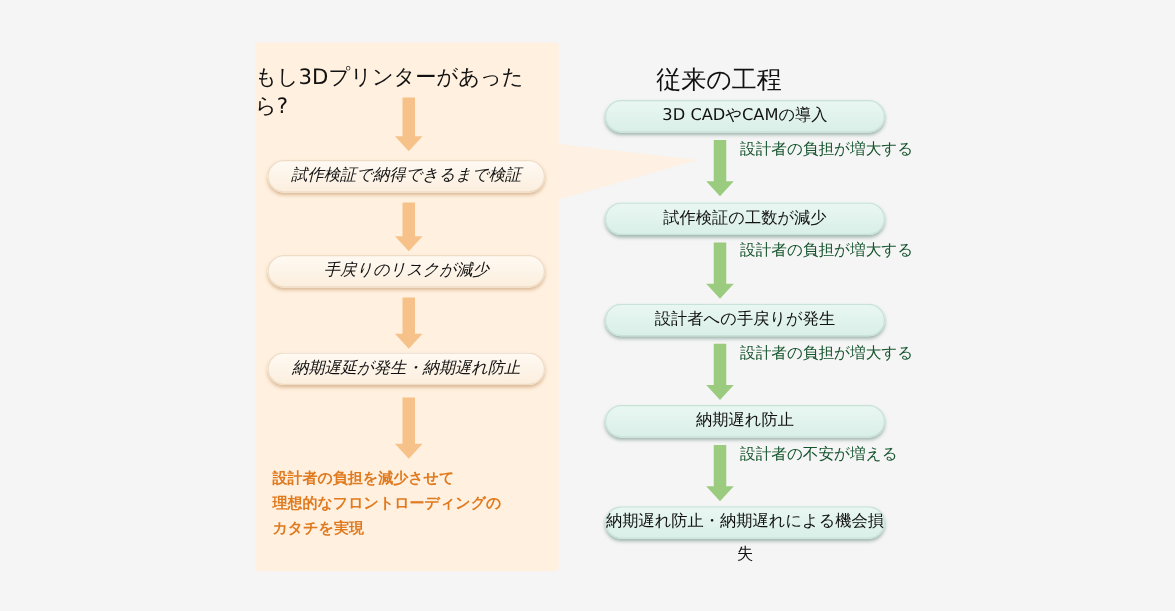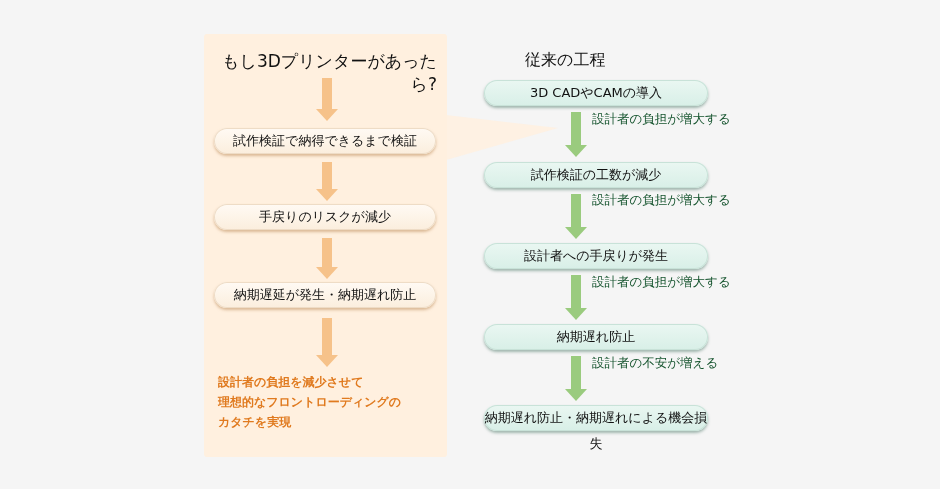--- a/index.html
+++ b/index.html
@@ -8,41 +8,41 @@
     font-family:"DejaVu Sans","Liberation Sans",sans-serif; color:#222;
   }
   .panel {
     position:absolute; left:204px; top:34px; width:243px; height:423px;
     background:#fff0df; border-radius:3px;
   }
   .pointer {
     position:absolute; left:446px; top:105px; width:112px; height:60px;
   }
   .panel-title {
-    position:absolute; left:204px; top:50px; width:233px; text-align:right;
+    position:absolute; left:204px; top:50px; width:233px; text-align:left;
     font-size:17px; color:#111;
   }
   .pill-o {
     position:absolute; left:214px; width:222px; height:26px; border-radius:13px;
     background:linear-gradient(#fffaf4,#fbeedd);
     box-shadow:0 2px 3px rgba(190,140,90,.55), inset 0 0 0 1px #eedcc6;
-    font-size:13px; line-height:26px; text-align:center; color:#111;
+    font-size:13px; line-height:26px; text-align:center; color:#111;font-style:italic;
   }
   .arrow-o {
     position:absolute; left:316px; width:22px;
   }
   .arrow-o .shaft { position:absolute; left:6px; top:0; width:10px; background:#f6c28a; }
   .arrow-o .head { position:absolute; left:0; width:0; height:0;
     border-left:11px solid transparent; border-right:11px solid transparent; border-top:12px solid #f6c28a; }
   .result {
     position:absolute; left:218px; top:372px; width:225px;
     font-size:12px; line-height:20px; color:#e07a1f; font-weight:bold; white-space:pre-line;
   }
   .right-title {
-    position:absolute; left:525px; top:50px; font-size:16px; color:#111;
+    position:absolute; left:525px; top:50px; font-size:20px; color:#111;
   }
   .pill-g {
     position:absolute; left:484px; width:224px; height:26px; border-radius:13px;
     background:linear-gradient(#eaf7f2,#d8efe7);
     box-shadow:0 2px 3px rgba(90,130,115,.55), inset 0 0 0 1px #c8e2d8;
     font-size:13px; line-height:26px; text-align:center; color:#111;
   }
   .arrow-g { position:absolute; left:565px; width:22px; }
   .arrow-g .shaft { position:absolute; left:6px; top:0; width:10px; background:#9acb7e; }
   .arrow-g .head { position:absolute; left:0; width:0; height:0;

